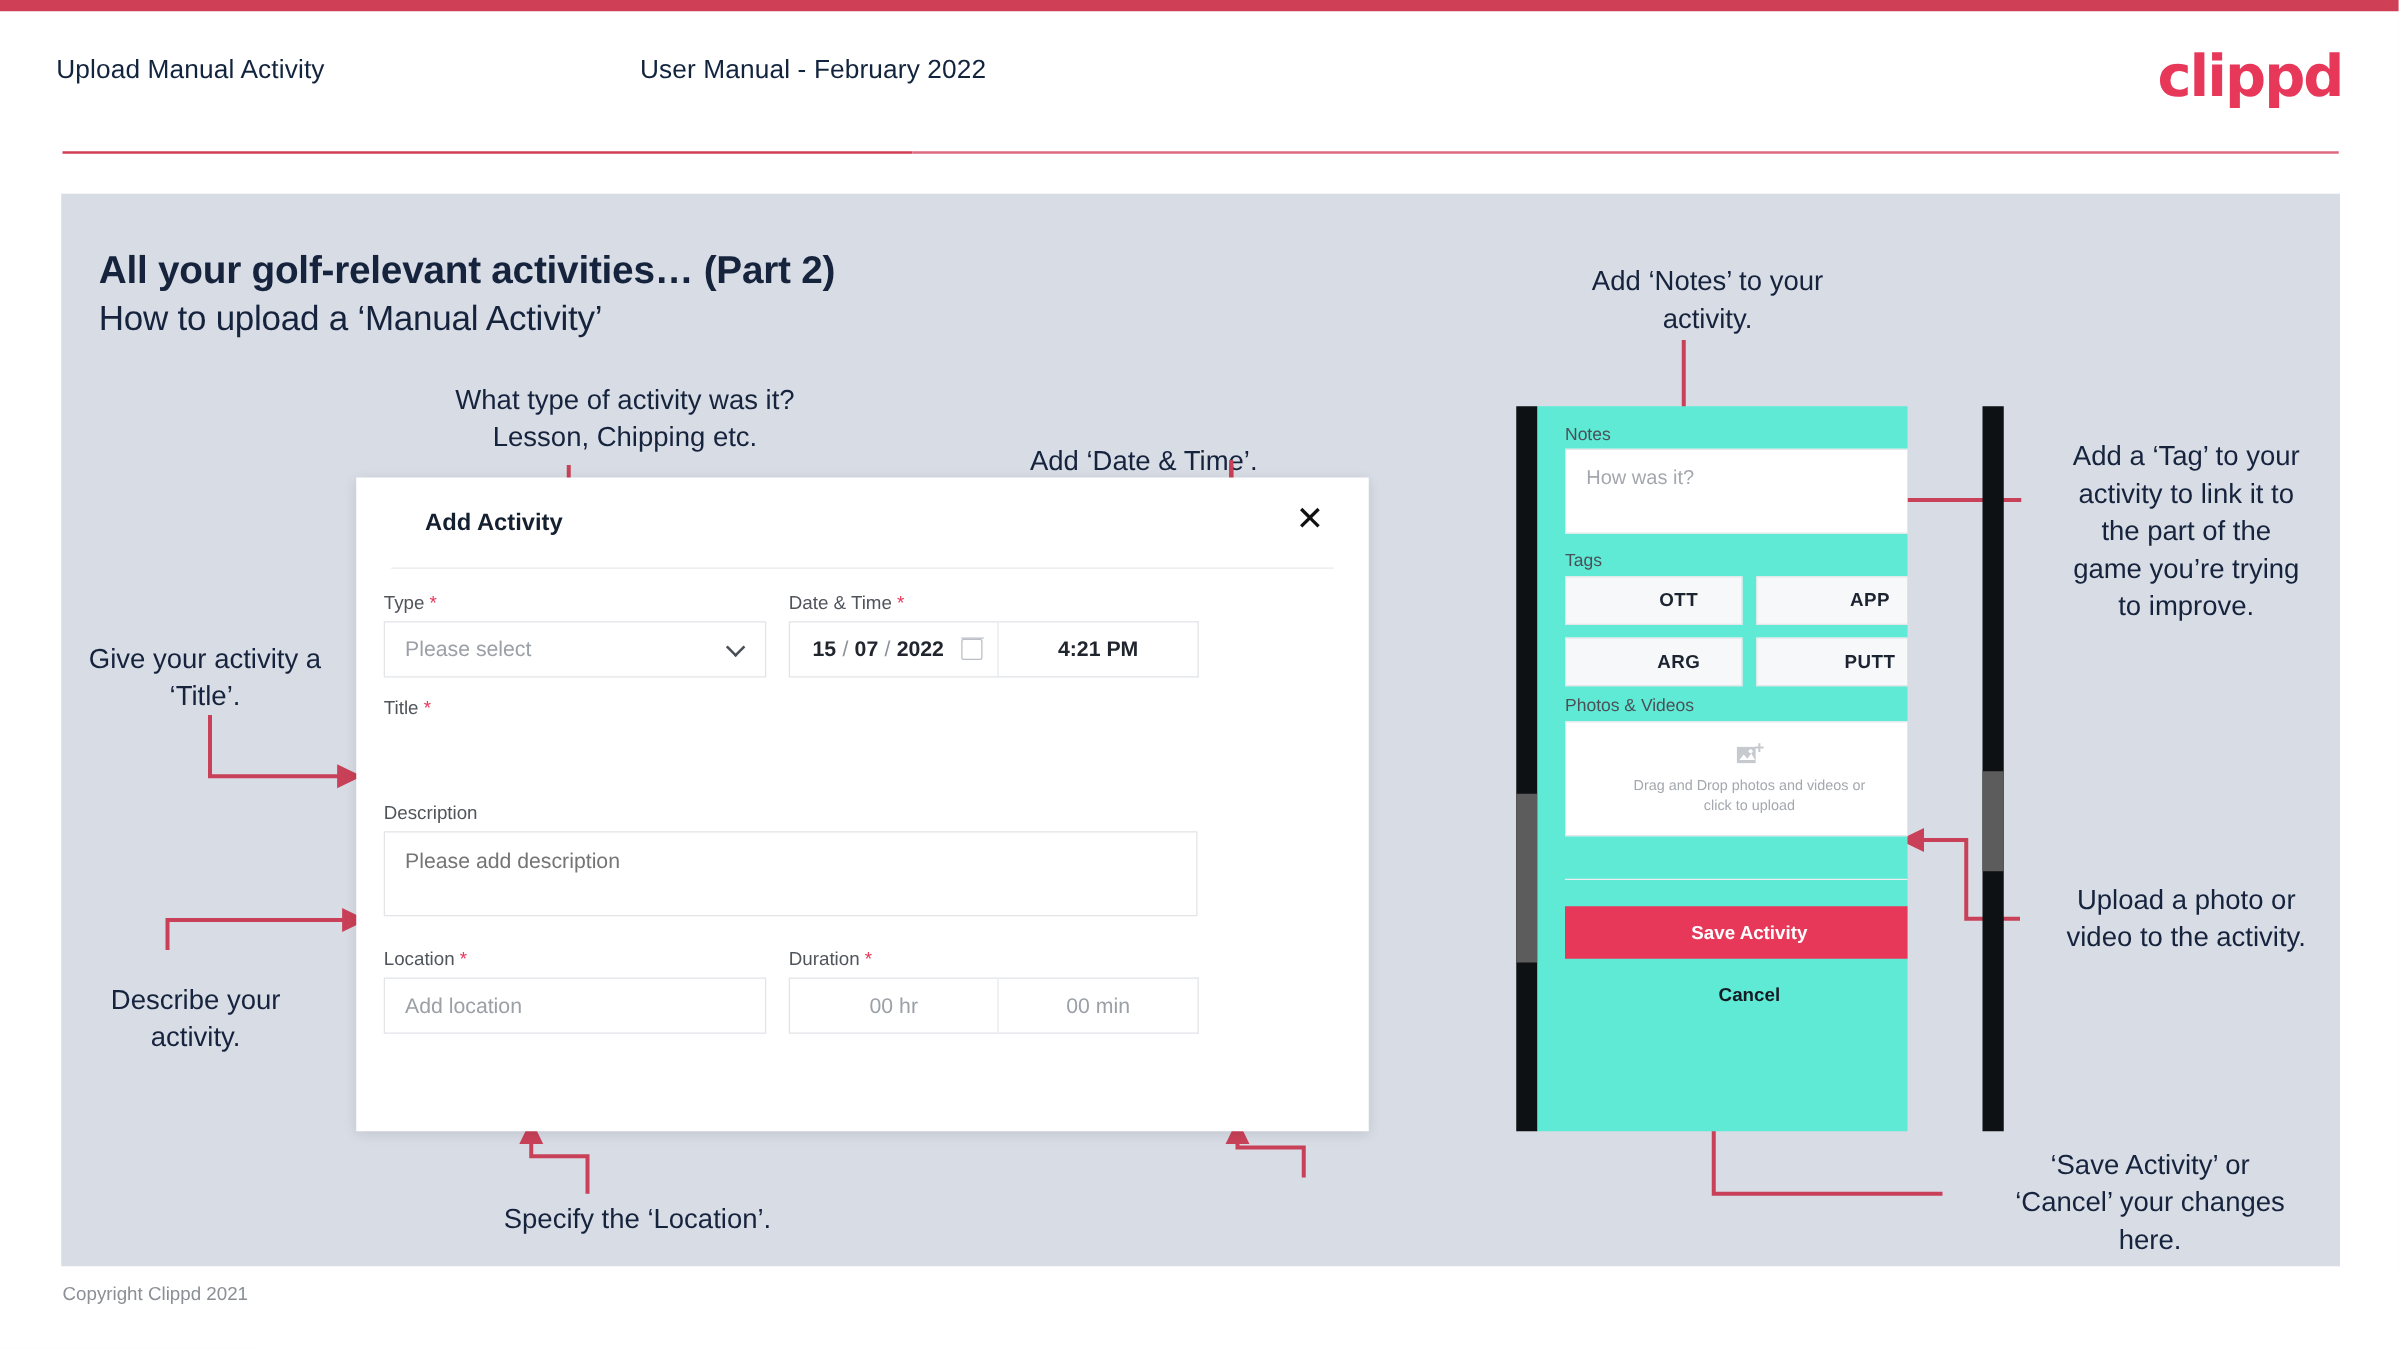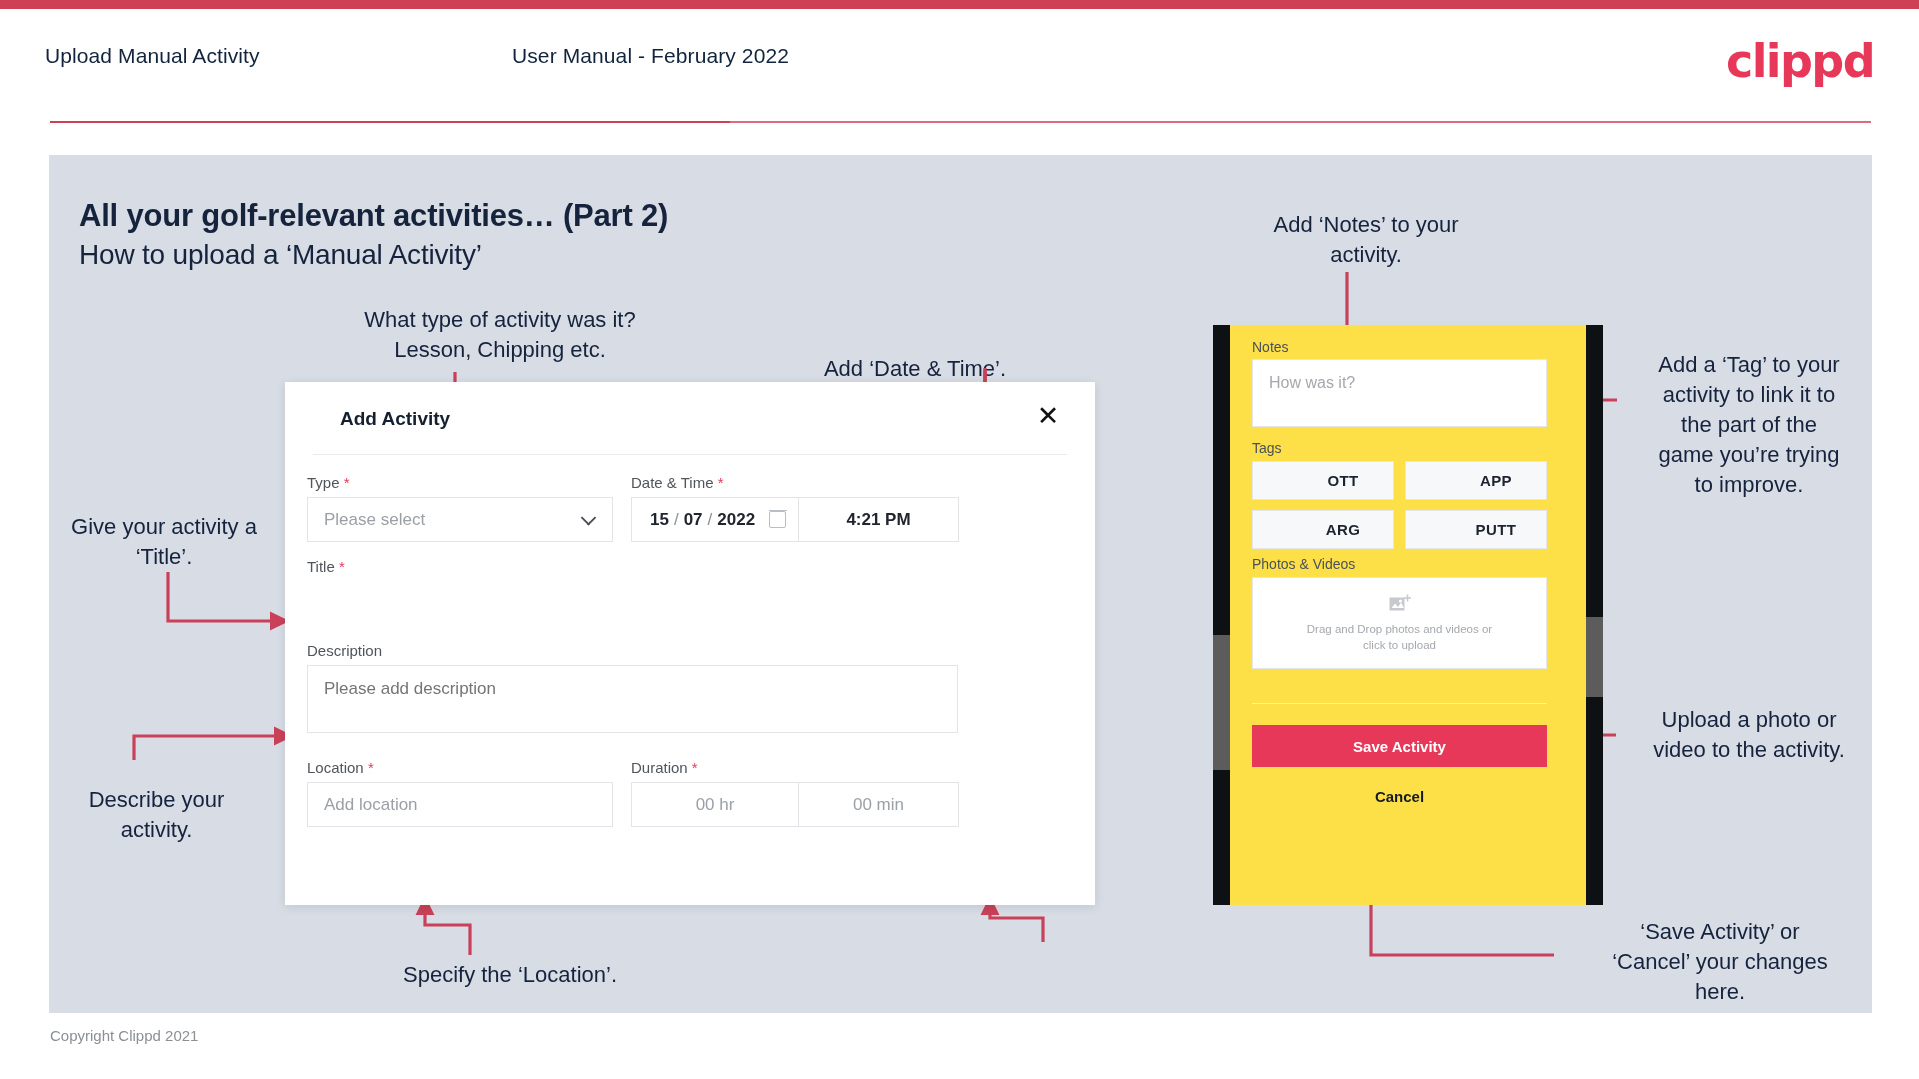--- a/index.html
+++ b/index.html
@@ -138,22 +138,22 @@
     position: absolute; left: 1213px; top: 325px;
     width: 390px; height: 580px;
   }
   .phone-edge {
     position: absolute; top: 0; width: 17px; height: 580px; background: #0d1114;
   }
   .phone-edge.left { left: 0; }
   .phone-edge.right { right: 0; }
   .phone-edge .btn { position: absolute; left: 0; width: 17px; background: #5c5c5c; }
   .phone-screen {
-    position: absolute; left: 17px; top: 0; width: 356px; height: 580px;
-    background: #fde047; overflow: hidden;
+    position: absolute; left: 17px; top: 0; width: 296px; height: 580px;
+    background: #5eead4; overflow: hidden;
   }
   .ph-label {
     position: absolute; font-size: 14px; color: #4b5058;
   }
   .ph-box {
     position: absolute; border: 1px solid #e4e6e9; background: #fff;
   }
   .ph-ph {
     position: absolute; left: 16px; top: 14px;
     font-size: 16px; color: #a4a8ae;

